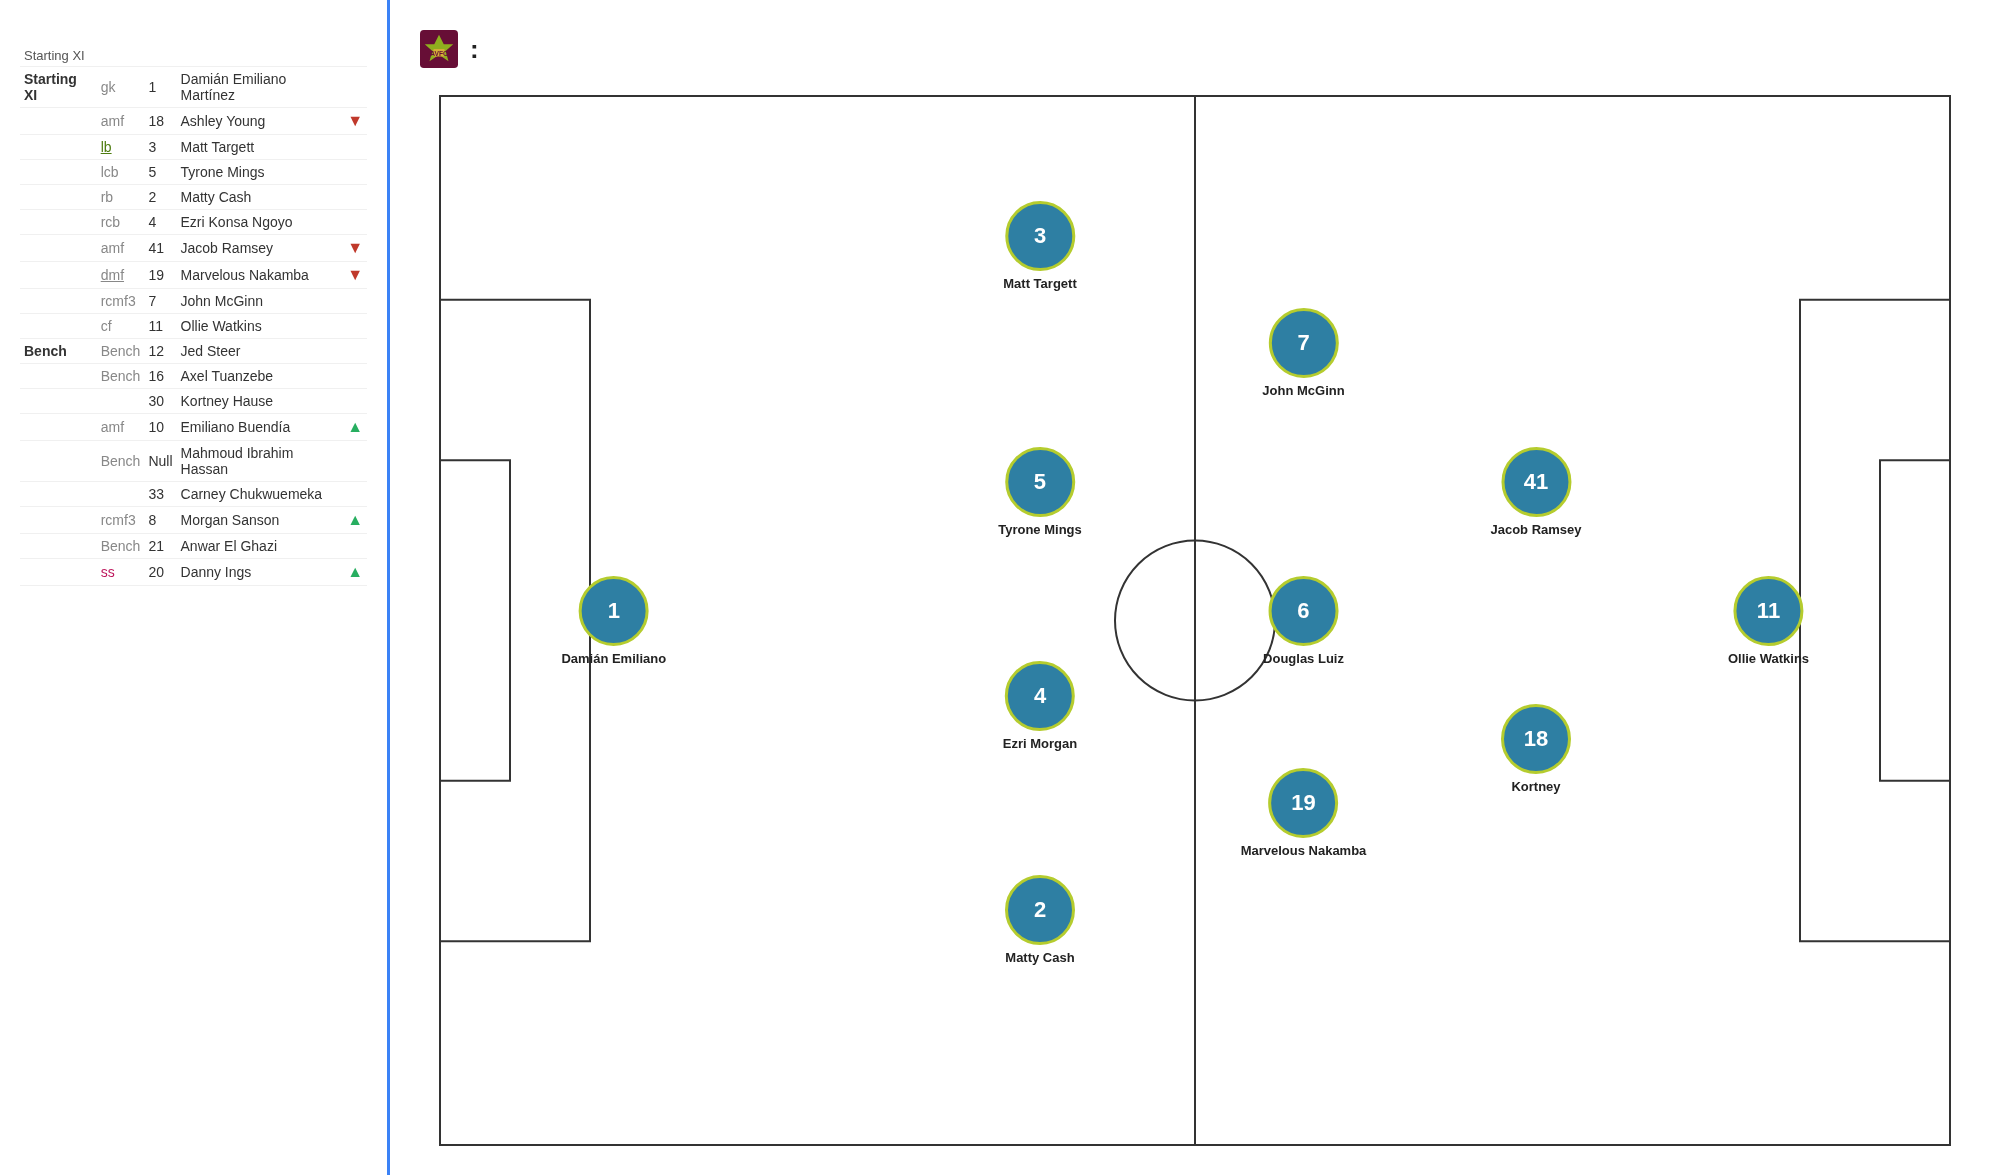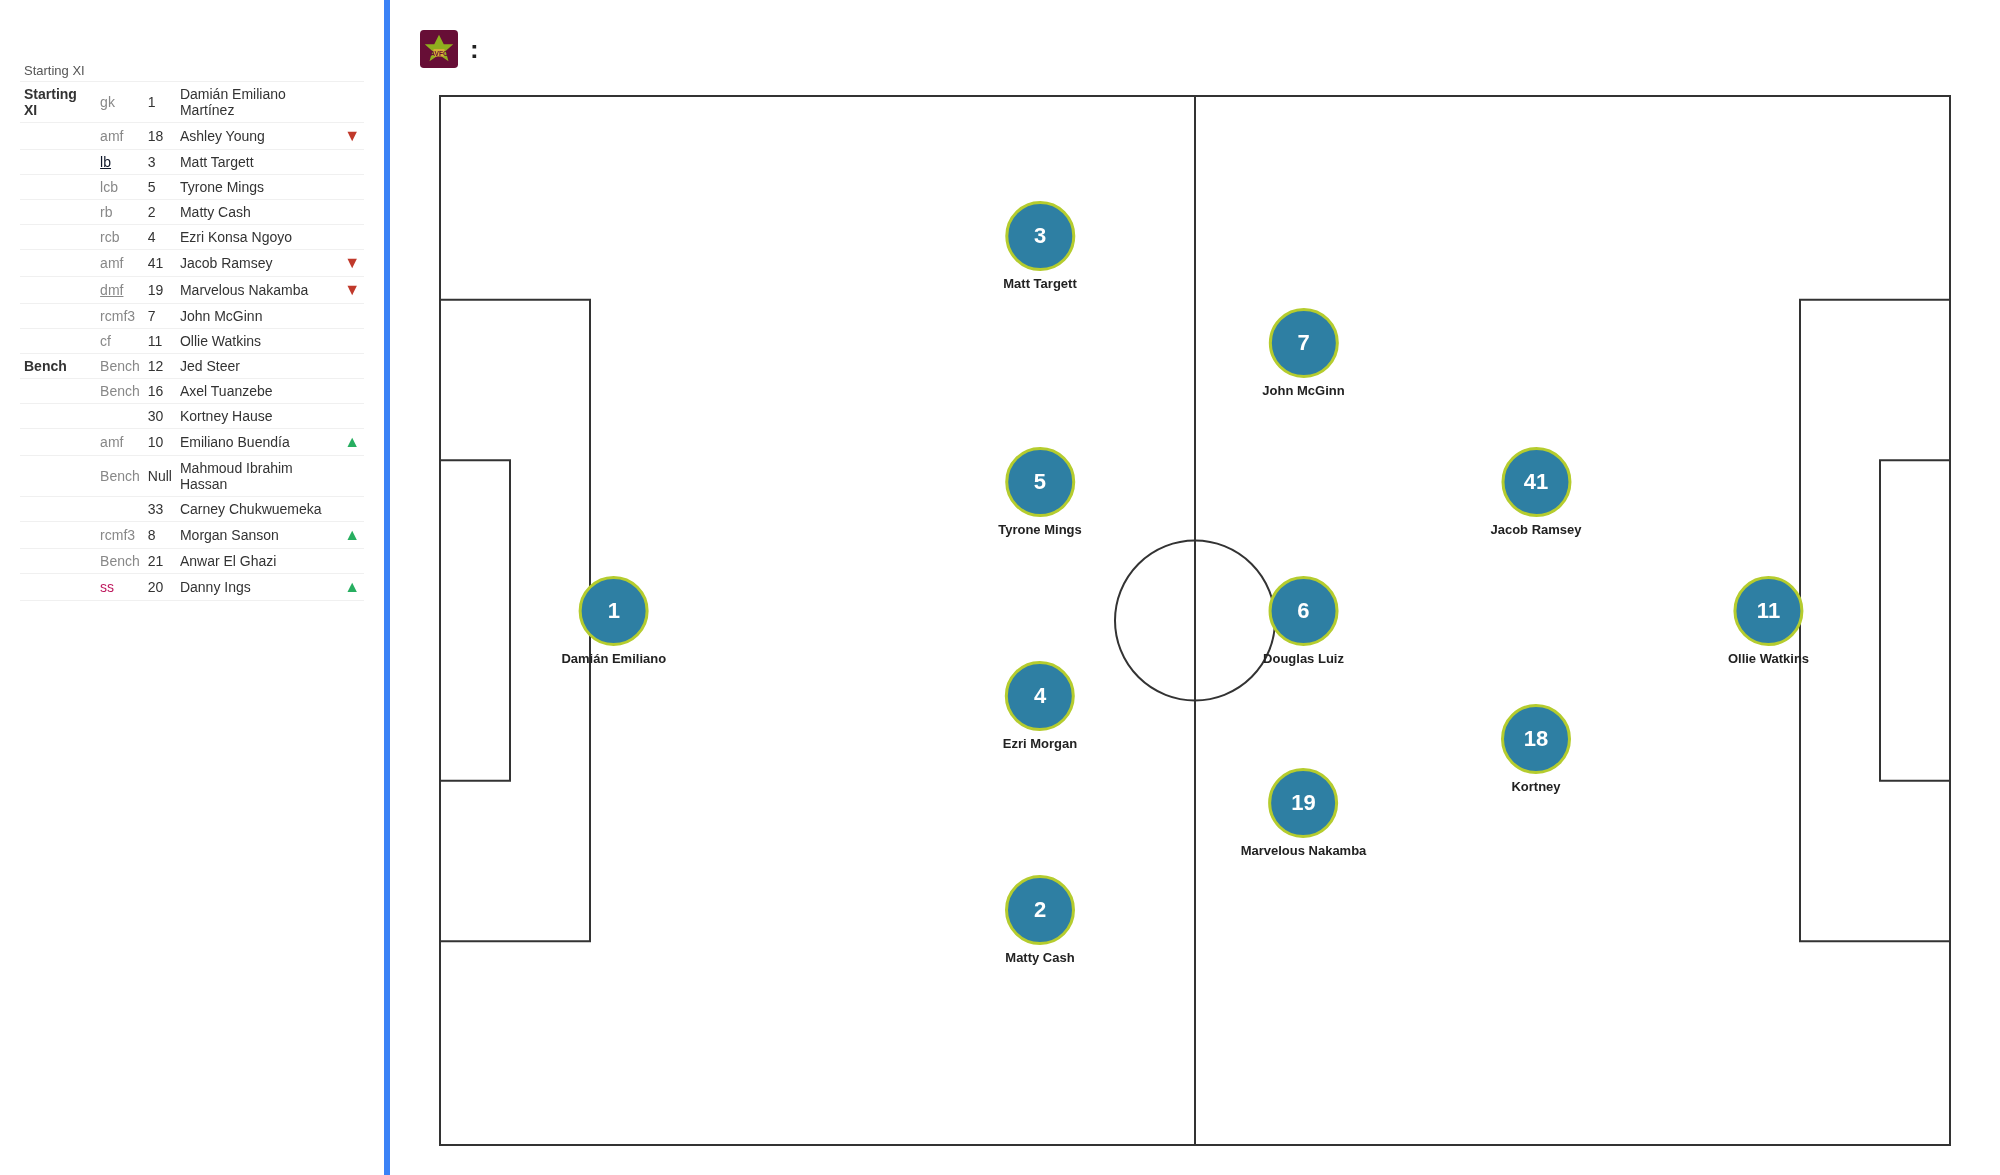--- a/index.html
+++ b/index.html
@@ -10,22 +10,22 @@
       height: 1175px;
       overflow: hidden;
       display: flex;
       flex-direction: row;
     }
 
     
     .left-panel {
       width: 390px;
       min-width: 390px;
-      padding: 42px 20px;
-      border-right: 6px solid #3b82f6;
+      padding: 27px 20px;
+      border-right: 3px solid #3b82f6;
     }
     .panel-title {
       font-size: 22px;
       font-weight: bold;
       margin-bottom: 18px;
       color: #222;
     }
     .lineup-table {
       width: 100%;
       border-collapse: collapse;
@@ -142,21 +142,21 @@
         </tr>
         <tr>
           <td></td>
           <td style="color: rgb(136, 136, 136);">amf</td>
           <td>18</td>
           <td>Ashley  Young</td>
           <td><span class="arrow-down">▼</span></td>
         </tr>
         <tr>
           <td></td>
-          <td style="color: #0f172a; text-decoration: underline;">lb</td>
+          <td style="color: #4d7c0f; text-decoration: underline;">lb</td>
           <td>3</td>
           <td>Matt Targett</td>
           <td></td>
         </tr>
         <tr>
           <td></td>
           <td style="color: rgb(136, 136, 136);">lcb</td>
           <td>5</td>
           <td>Tyrone Mings</td>
           <td></td>

